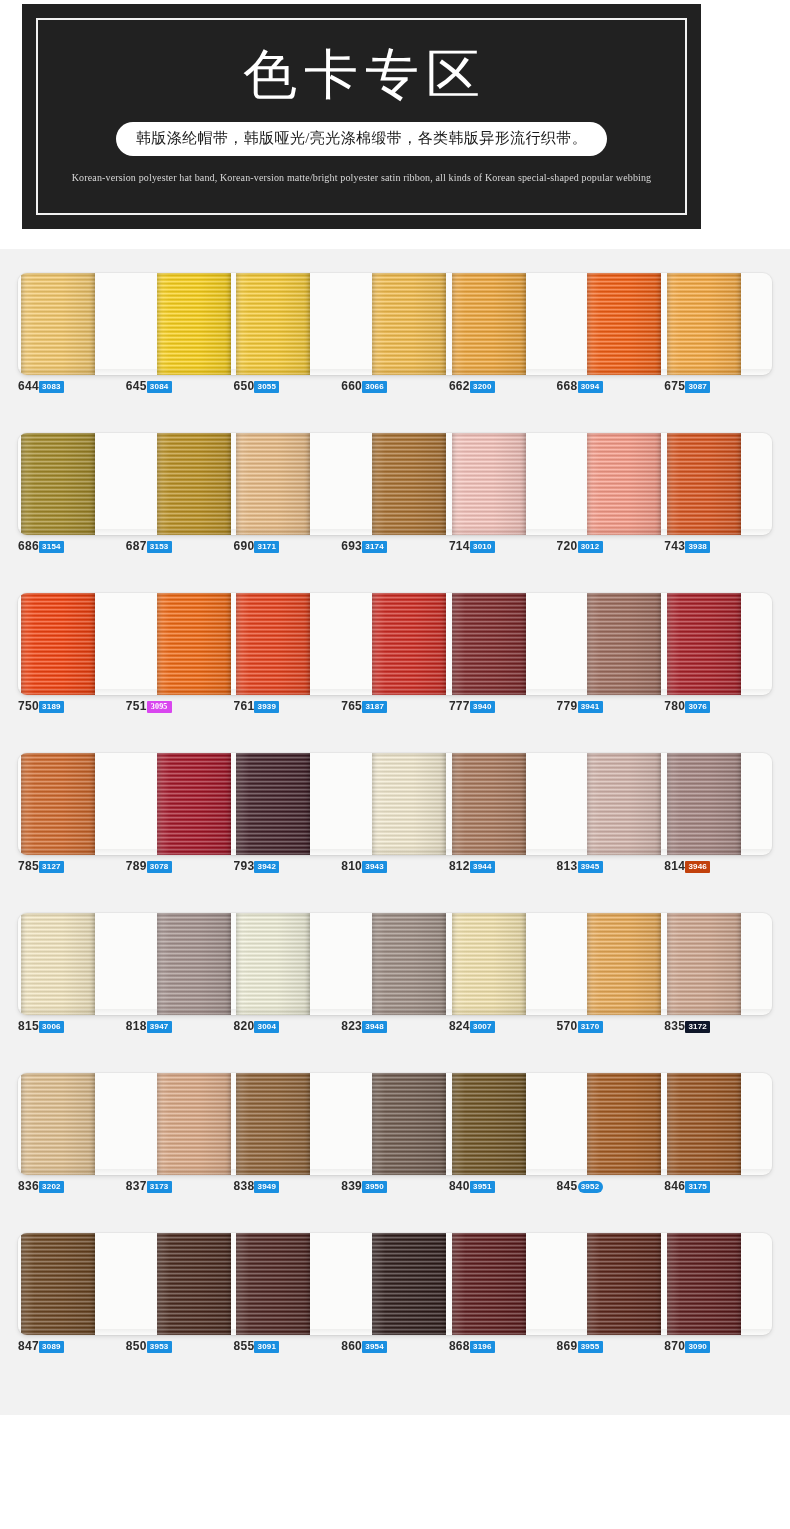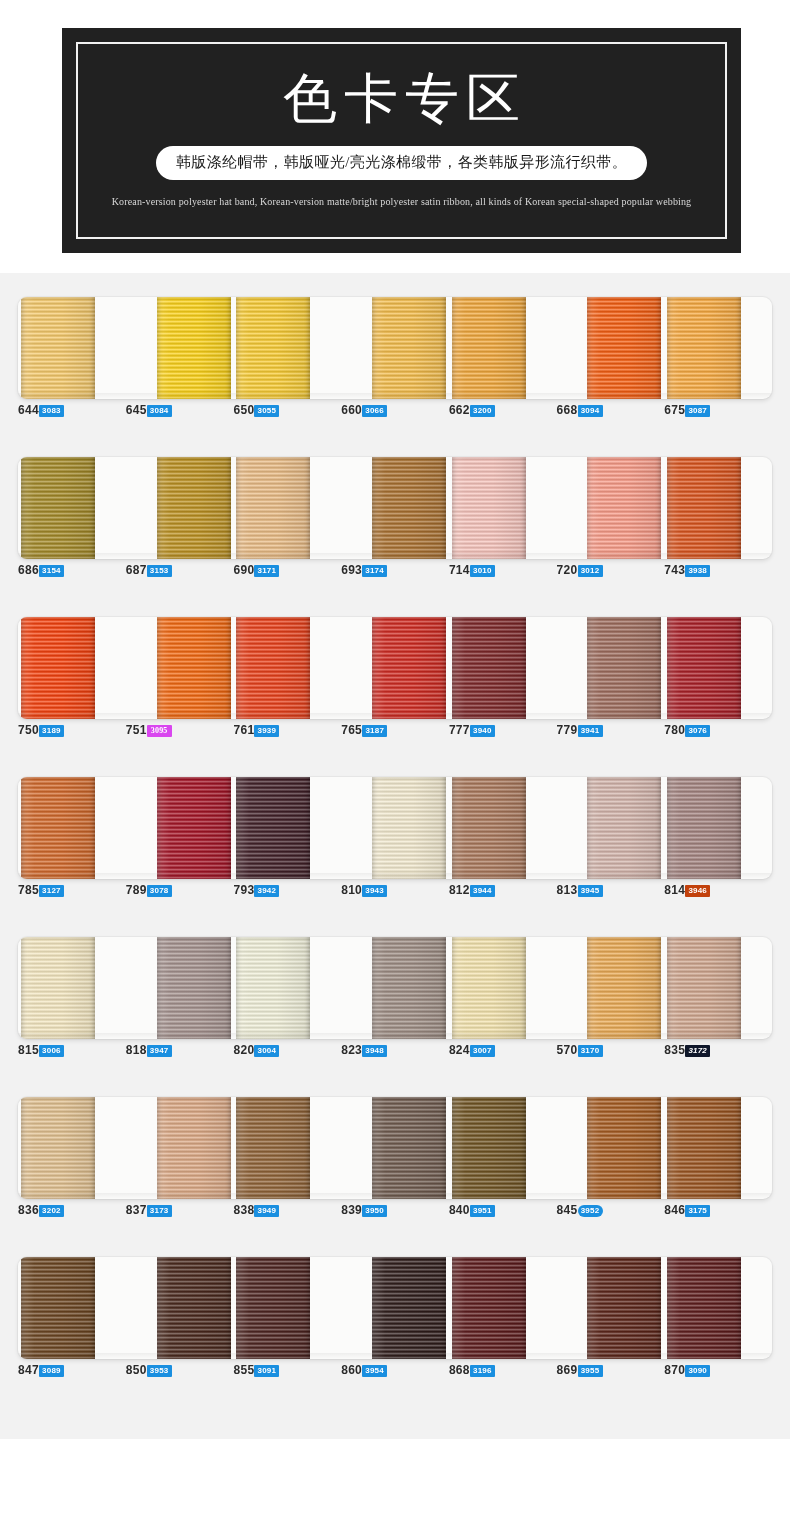--- a/index.html
+++ b/index.html
@@ -6,21 +6,21 @@
   html, body { width: 790px; }
   body {
     font-family: "Liberation Sans", sans-serif;
     background: #ffffff;
     width: 790px;
     min-height: 1529px;
     overflow-x: hidden;
   }
 
   
-  .banner-wrap { width: 723px; padding: 28px 22px 20px 22px; background:#ffffff;margin-left:40px; }
+  .banner-wrap { width: 723px; padding: 4px 22px 20px 22px; background:#ffffff; }
   .banner {
     background: #212121;
     padding: 14px;
     position: relative;
   }
   .banner-inner {
     border: 2px solid #f2f2f2;
     padding: 26px 18px 30px 18px;
     text-align: center;
   }
@@ -436,21 +436,21 @@
         <div class="label-slot">
           <div class="code">824</div>
           <div class="badge" style="background: rgb(26, 143, 224);">3007</div>
         </div>
         <div class="label-slot">
           <div class="code">570</div>
           <div class="badge" style="background: rgb(26, 143, 224);">3170</div>
         </div>
         <div class="label-slot">
           <div class="code">835</div>
-          <div class="badge" style="background: #0f172a; font-style: italic;">3172</div>
+          <div class="badge" style="background: #0f172a;">3172</div>
         </div>
       </div>
     </div>
     <div class="row">
       <div class="card">
         <div class="ribbons">
           <div class="slot shift-l">
             <div class="ribbon" style="background-color: rgb(225, 192, 143);"></div>
           </div>
           <div class="slot shift-r">

